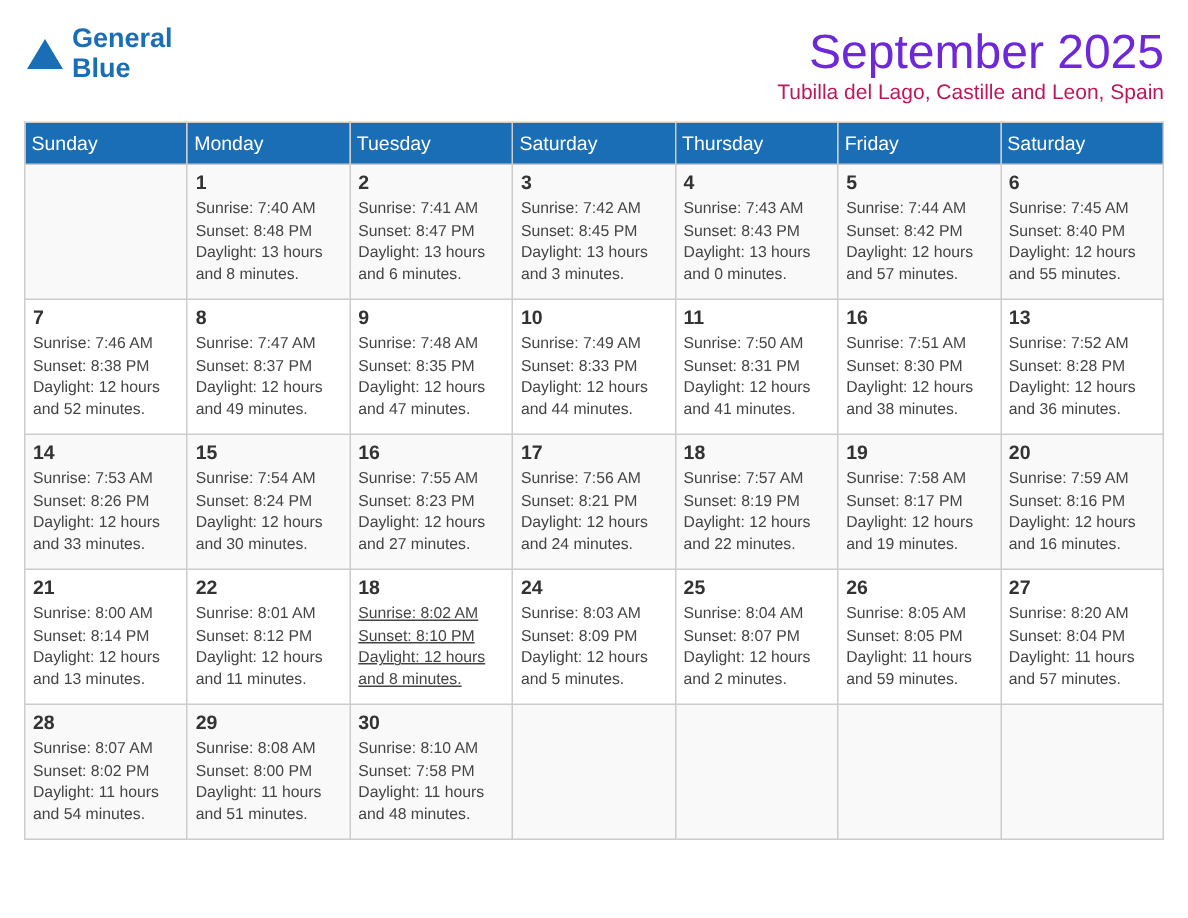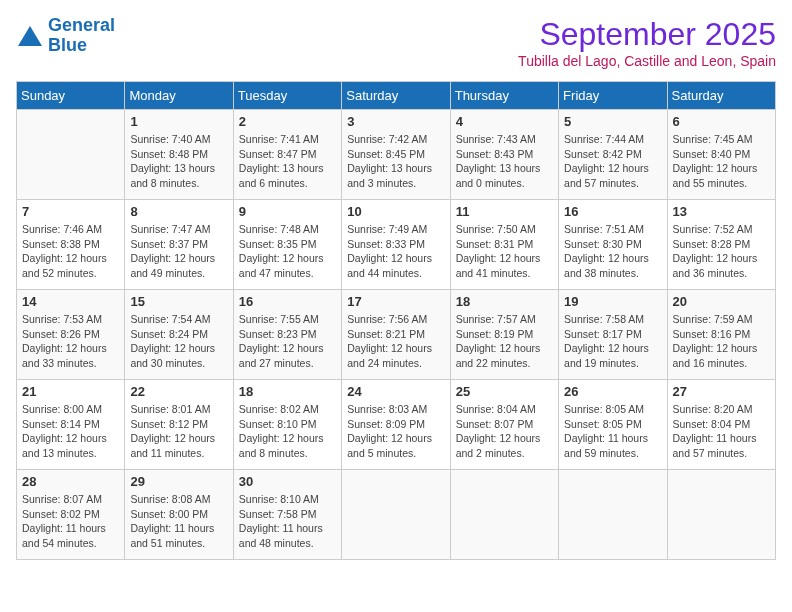--- a/index.html
+++ b/index.html
@@ -277,21 +277,21 @@
         </td>
         <td>
           <div class="day-num">22</div>
           <div class="day-info" style="white-space: pre-line;">Sunrise: 8:01 AM
 Sunset: 8:12 PM
 Daylight: 12 hours
 and 11 minutes.</div>
         </td>
         <td>
           <div class="day-num">18</div>
-          <div class="day-info" style="white-space: pre-line;">Sunrise: 8:02 AM
+          <div class="day-info" style="white-space: pre-line; text-decoration: underline;">Sunrise: 8:02 AM
 Sunset: 8:10 PM
 Daylight: 12 hours
 and 8 minutes.</div>
         </td>
         <td>
           <div class="day-num">24</div>
           <div class="day-info" style="white-space: pre-line;">Sunrise: 8:03 AM
 Sunset: 8:09 PM
 Daylight: 12 hours
 and 5 minutes.</div>

